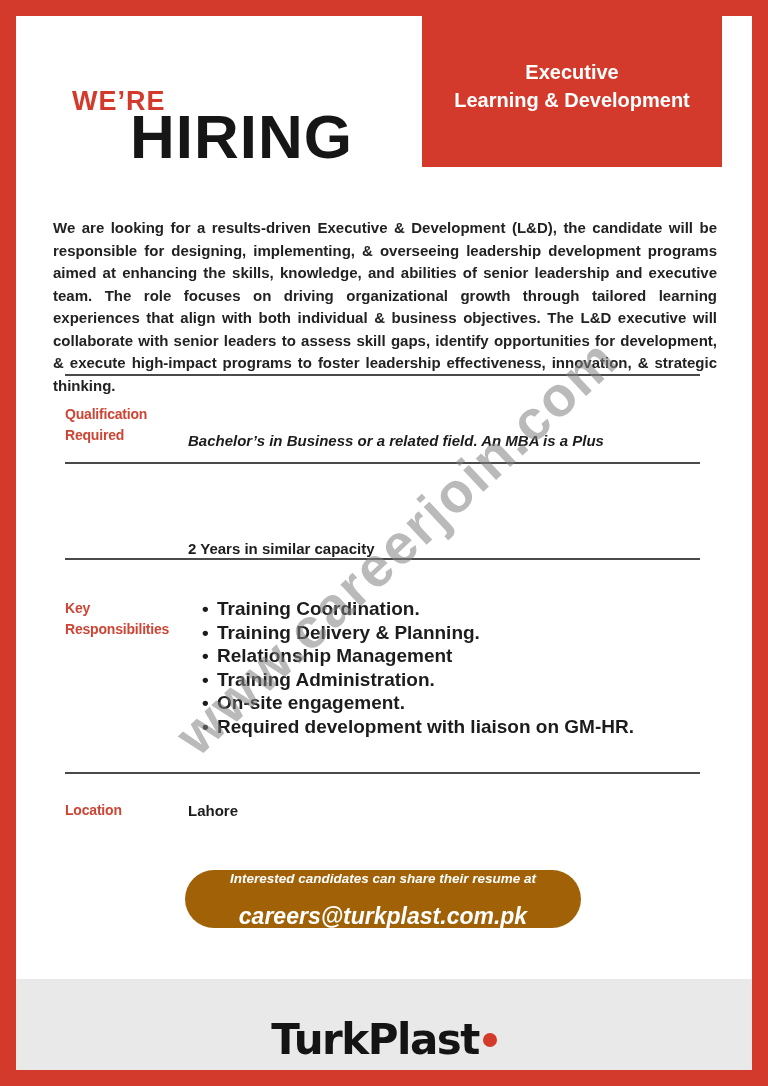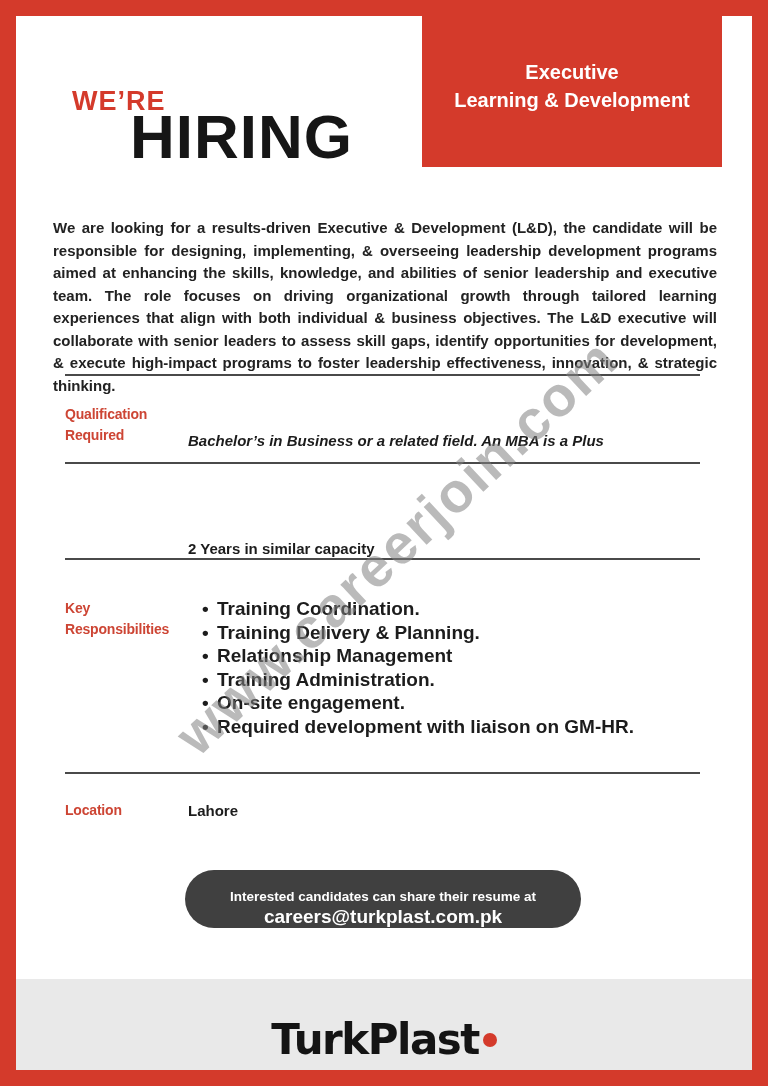--- a/index.html
+++ b/index.html
@@ -91,26 +91,26 @@
   }
   .resp-list li::before {
     content:"\2022";
     position:absolute; left:0; top:0;
   }
 
   
   .cta-pill {
     position:absolute; left:169px; top:854px;
     width:396px; height:58px;
-    background:#404040; border-radius:29px;
-    display:flex; flex-direction:column; align-items:center; justify-content:flex-end;
-    text-align:center; cursor:pointer;
+    background:#a16207; border-radius:29px;
+    display:flex; flex-direction:column; align-items:center; justify-content:space-between;
+    text-align:center; cursor:pointer;font-style:italic;
   }
   .cta-line1 { color:#ffffff; font-weight:700; font-size:13.5px; line-height:17px; }
-  .cta-email { color:#ffffff; font-weight:700; font-size:19px;  line-height:23px; }
+  .cta-email { color:#ffffff; font-weight:700; font-size:23px;  line-height:23px; }
 
   
   .footer {
     position:absolute; left:0; top:932px; width:736px; height:122px;
     background:#e9e9e9;
     display:flex; align-items:center; justify-content:center;margin-top:31px;
   }
   .brand {
     color:#141414; font-weight:800; font-size:42px; letter-spacing:-1.5px;
     font-family:"DejaVu Sans","Liberation Sans",sans-serif;

